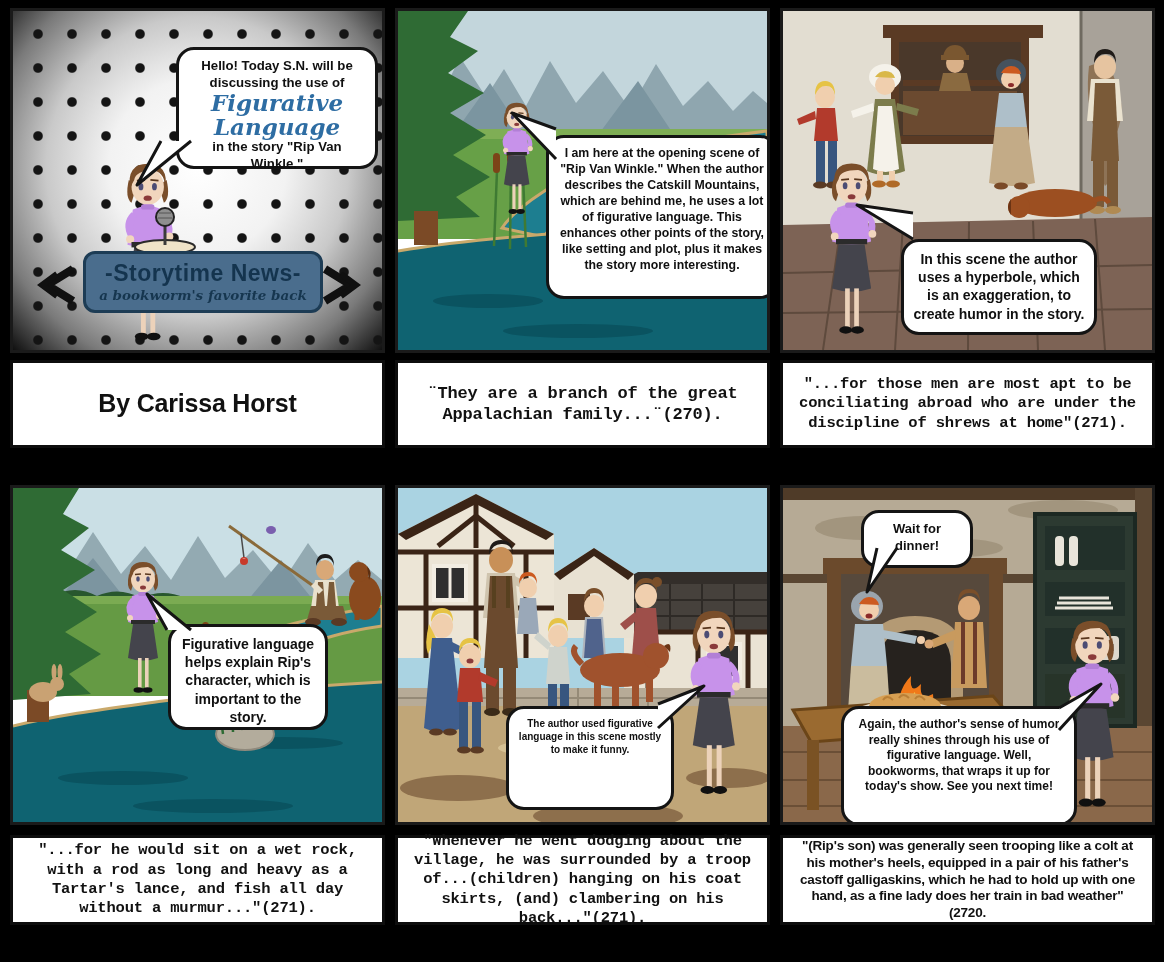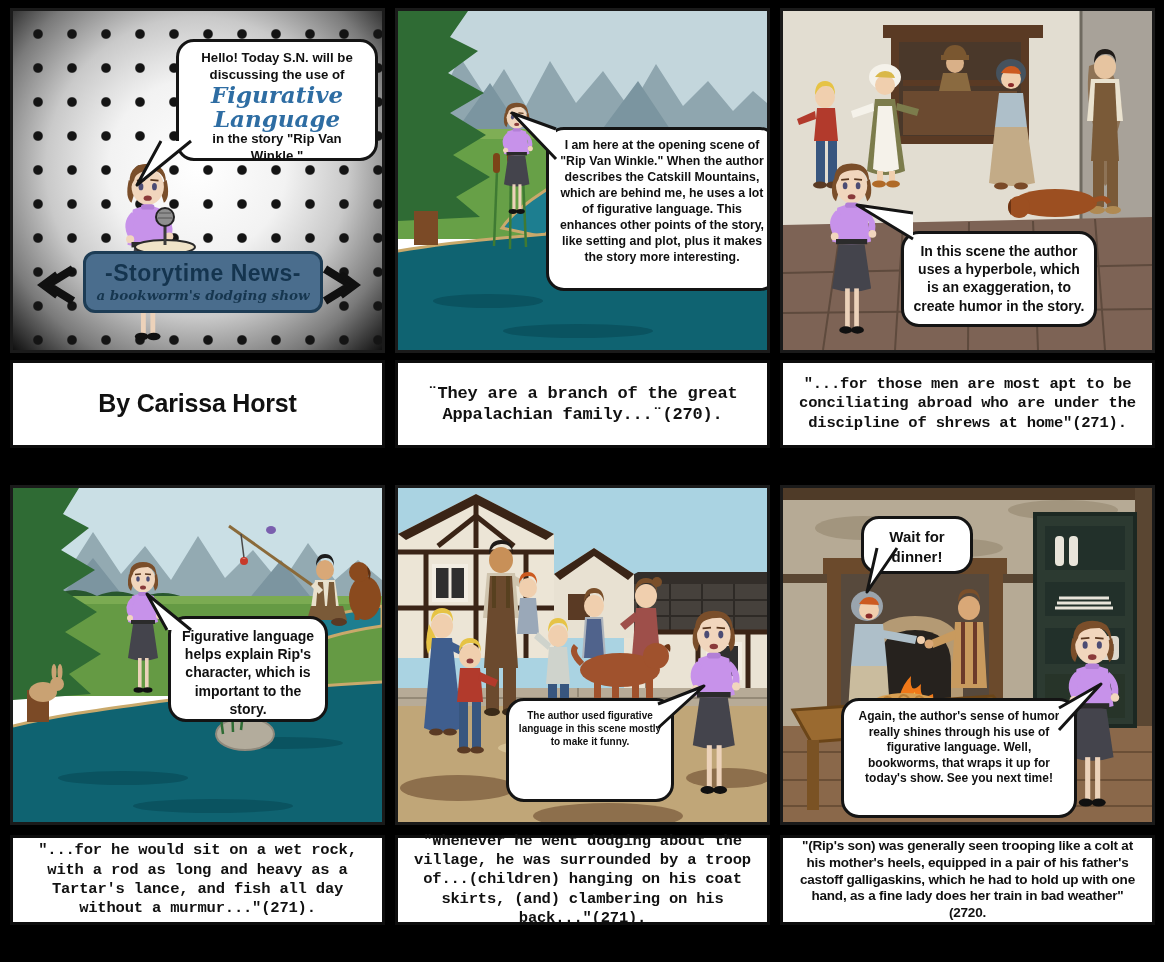--- a/index.html
+++ b/index.html
@@ -11,21 +11,21 @@
   .caption{height:88px;background:#fff;border:3px solid #0d0d0d;display:flex;align-items:center;
            justify-content:center;text-align:center;padding:4px 12px;font-weight:bold;color:#111;
            letter-spacing:-0.2px;line-height:1.25;}
   .caption.r2{height:90px;}
   .cap-byline{font-size:25px;}
   .cap-md{font-size:15.5px;font-family:Liberation Mono, monospace;}
   .cap-sm{font-size:13.5px;}
   .scene{position:absolute;left:0;top:0;width:100%;height:100%;}
   .bubble{position:absolute;background:#fff;border:3px solid #141414;border-radius:18px;
           padding:8px 8px;font-weight:bold;text-align:center;color:#101010;box-sizing:border-box;
-          z-index:5;}
+          z-index:5;margin-top:8px;}
   .tail{position:absolute;z-index:6;}
   
   .halftone{background-image:
       radial-gradient(circle,#141414 4.2px,rgba(0,0,0,0) 5.4px),
       radial-gradient(ellipse at 50% 46%,#ffffff 0%,#f2f2f2 34%,#c9c9c9 58%,#7a7a7a 80%,#101010 100%);
     background-size:34px 34px,100% 100%;background-position:8px 6px,0 0;}
   .banner{position:absolute;left:70px;top:240px;width:240px;height:62px;background:#4a6d8d;
           border:3px solid #1d3c55;border-radius:12px;box-sizing:border-box;z-index:4;
           display:flex;flex-direction:column;align-items:center;justify-content:center;}
   .banner-title{font-size:23px;font-weight:bold;color:#14344e;letter-spacing:0.5px;line-height:1;}
@@ -87,21 +87,21 @@
       <div class="b1-line">discussing the use of</div>
       <div class="b1-script">Figurative</div>
       <div class="b1-script">Language</div>
       <div class="b1-line">in the story "Rip Van Winkle."</div>
     </div>
     <svg class="tail" style="left:120px;top:126px;" width="64" height="54">
       <path d="M58 4 L4 48 L28 4" fill="#fff" stroke="#141414" stroke-width="3" stroke-linejoin="round"></path>
     </svg>
     <div class="banner">
       <div class="banner-title">-Storytime News-</div>
-      <div class="banner-sub">a bookworm's dodging show</div>
+      <div class="banner-sub">a bookworm's favorite back</div>
     </div>
     <svg class="tail" style="left:24px;top:252px;z-index:4" width="42" height="44">
       <path d="M36 6 L10 22 L36 38" stroke="#101010" stroke-width="8" fill="none"></path>
       <path d="M20 11 L5 22 L20 33" stroke="#101010" stroke-width="6" fill="none"></path>
     </svg>
     <svg class="tail" style="left:306px;top:252px;z-index:4" width="42" height="44">
       <path d="M6 6 L32 22 L6 38" stroke="#101010" stroke-width="8" fill="none"></path>
       <path d="M22 11 L37 22 L22 33" stroke="#101010" stroke-width="6" fill="none"></path>
     </svg>
   </div>
@@ -538,21 +538,21 @@
         <g>
           <ellipse cx="122" cy="224" rx="48" ry="12" fill="#e8dcc8"></ellipse>
           <ellipse cx="122" cy="218" rx="36" ry="13" fill="#d79f52"></ellipse>
           <path d="M100 212 Q104 206 110 212 M116 210 Q120 204 126 210 M132 211 Q136 205 142 212" stroke="#b97f36" stroke-width="2" fill="none"></path>
         </g>
       </g>
       <g>
         <use href="#reporter" transform="translate(278,130) scale(1.42)"></use>
       </g>
     </svg>
-    <div class="bubble" style="left:78px;top:28px;width:112px;height:58px;font-size:15px;line-height:1.3;">
+    <div class="bubble" style="left:78px;top:14px;width:112px;height:58px;font-size:13px;line-height:1.3;">
       <span>Wait for dinner!</span>
     </div>
     <svg class="tail" style="left:76px;top:56px;" width="44" height="52">
       <path d="M38 4 L8 48 L18 4" fill="#fff" stroke="#141414" stroke-width="3" stroke-linejoin="round"></path>
     </svg>
     <div class="bubble" style="left:58px;top:210px;width:236px;height:120px;font-size:12px;line-height:1.3;">
       <span>Again, the author's sense of humor really shines through his use of figurative language. Well, bookworms, that wraps it up for today's show. See you next time!</span>
     </div>
     <svg class="tail" style="left:270px;top:190px;" width="52" height="56">
       <path d="M6 52 L48 6 L6 30" fill="#fff" stroke="#141414" stroke-width="3" stroke-linejoin="round"></path>

